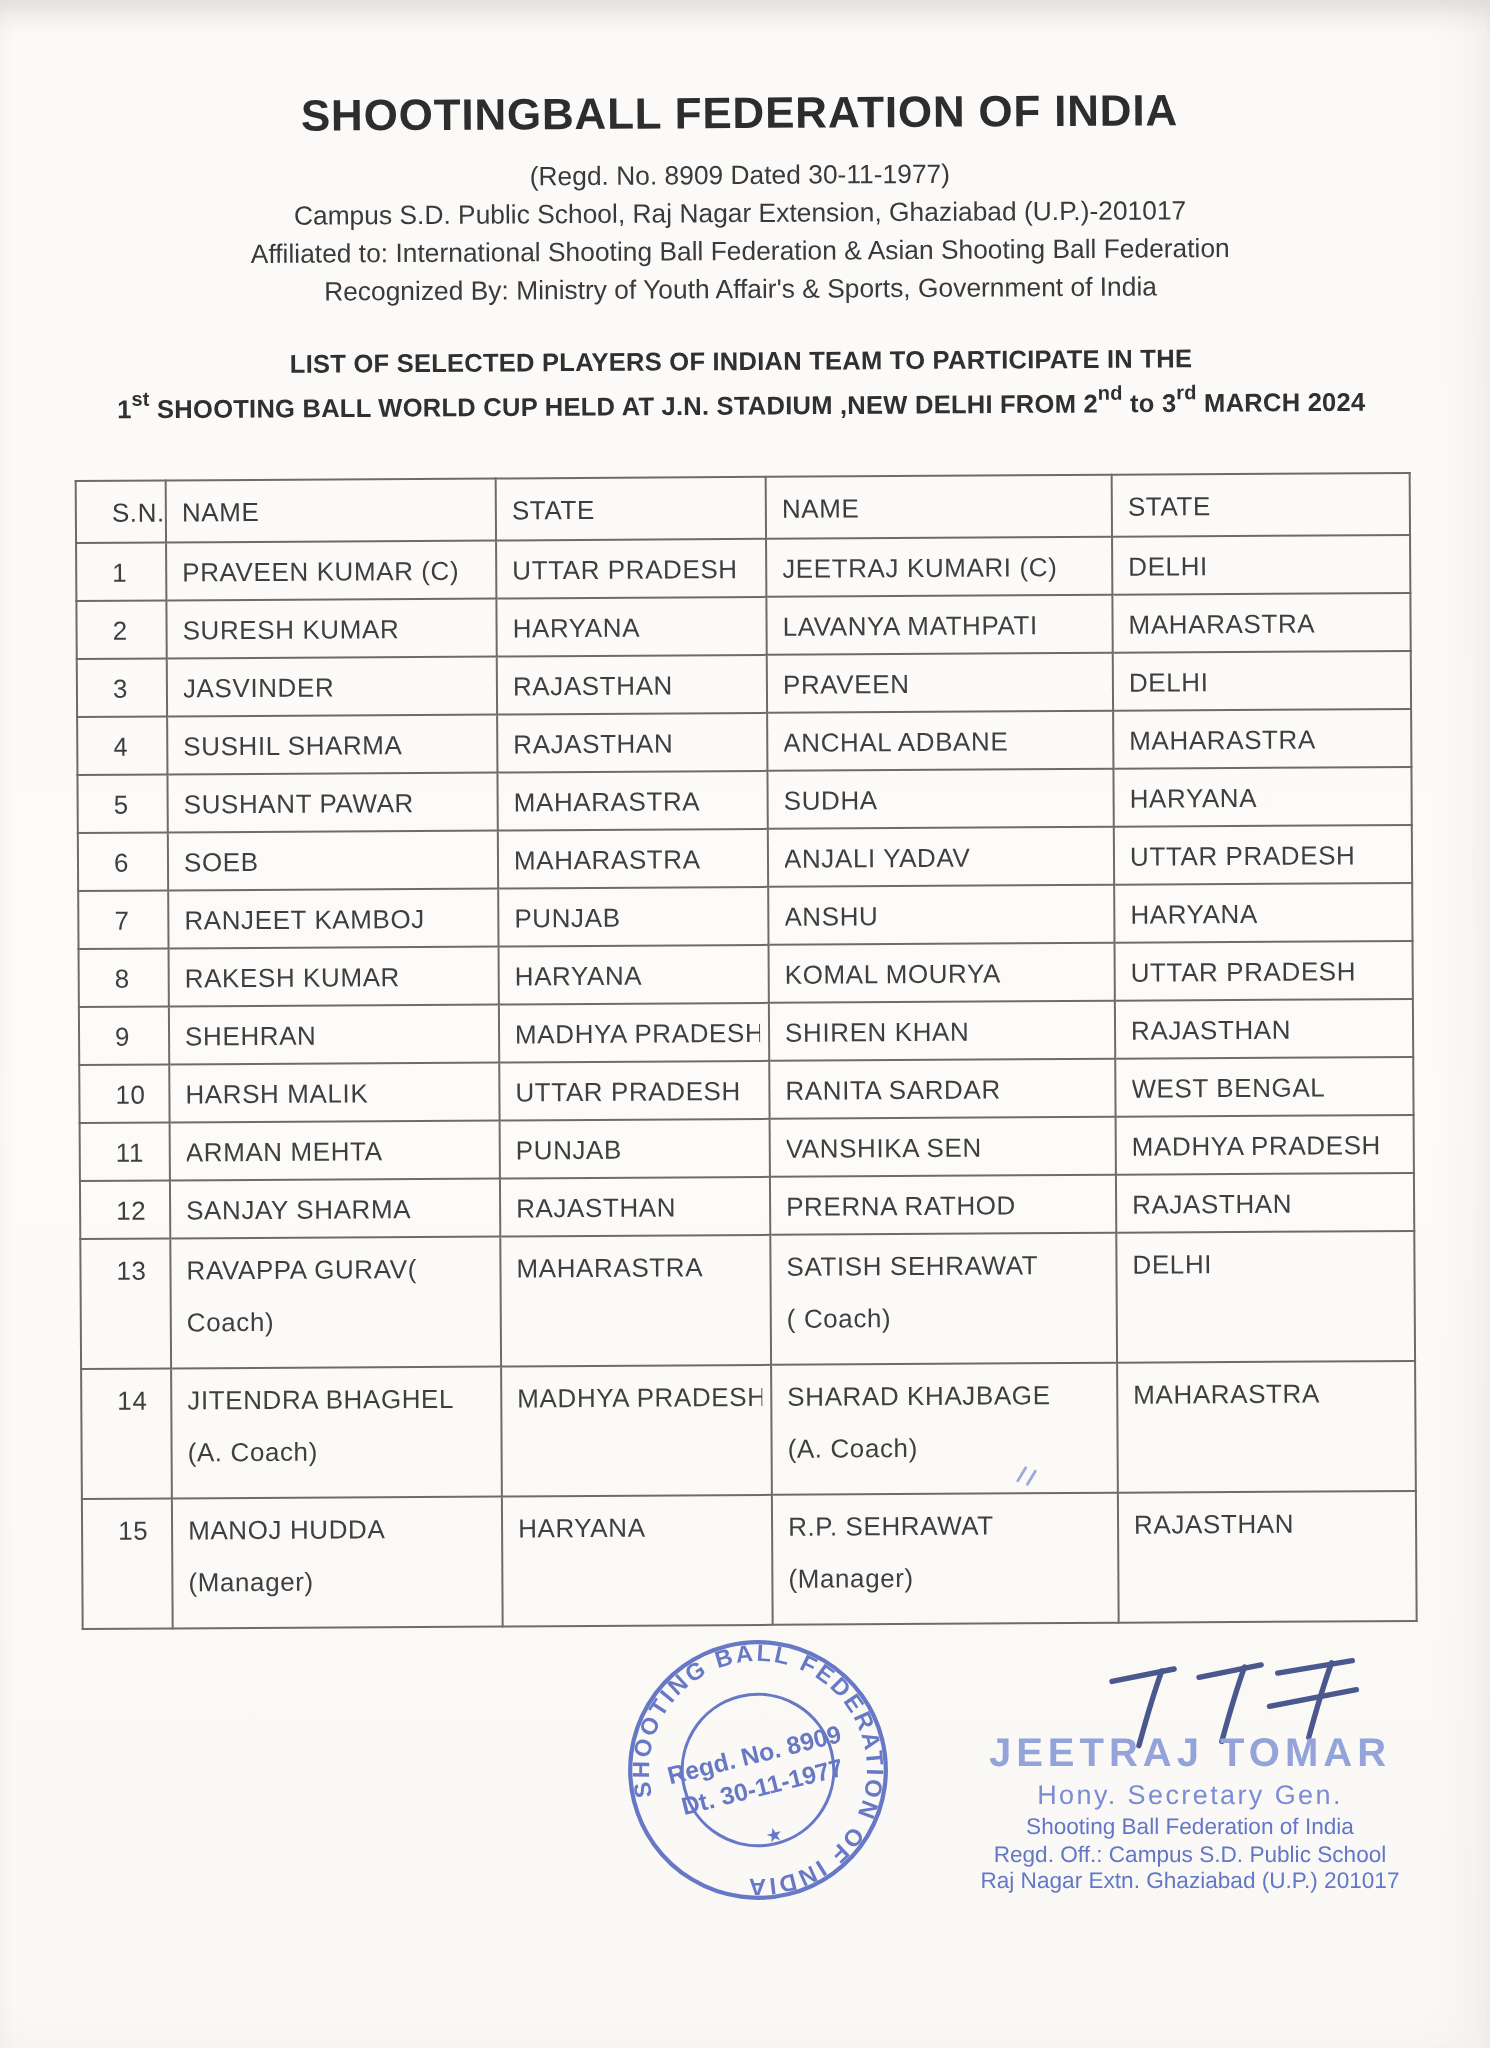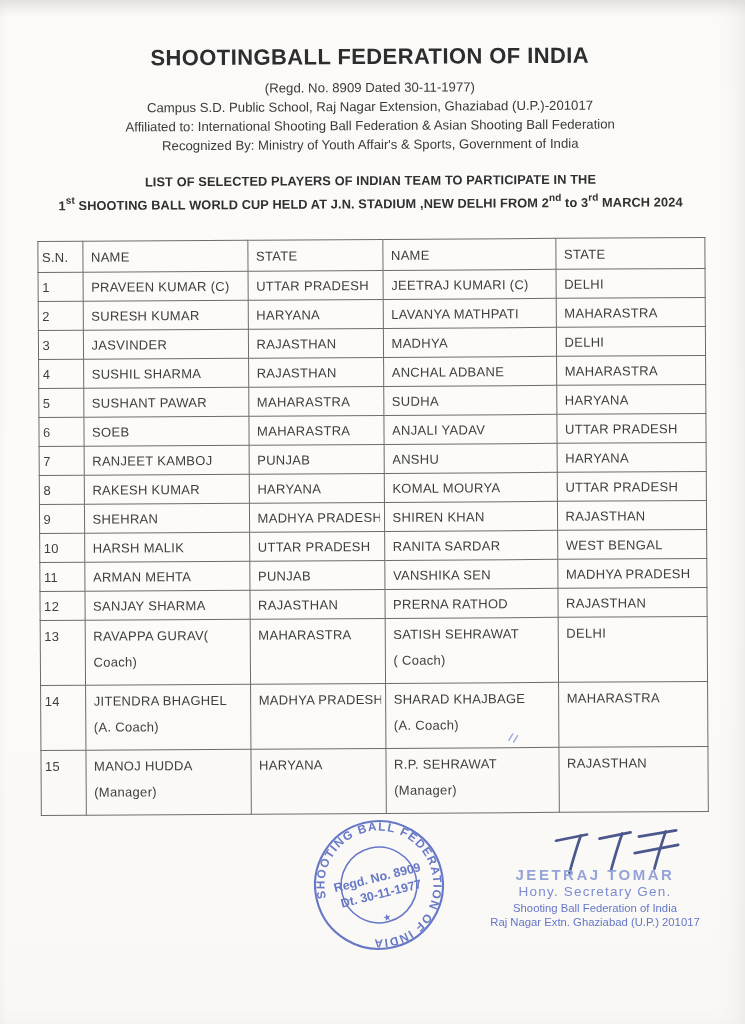--- a/index.html
+++ b/index.html
@@ -12,28 +12,28 @@
   .content{position:absolute;inset:0;transform:rotate(-0.35deg);}
   .letterhead{text-align:center;padding-top:44px;}
   .org-title{font-size:22px;font-weight:bold;letter-spacing:.4px;color:#2d2d2d;margin:0 0 8px 0;}
   .lh-line{font-size:13.2px;line-height:19px;color:#3a3a3a;}
   .doc-subtitle{text-align:center;margin-top:17px;font-weight:bold;font-size:12.8px;line-height:19px;color:#303030;letter-spacing:.1px;}
   .doc-subtitle sup{font-size:10px;position:relative;top:-1px;}
   table.players{border-collapse:collapse;table-layout:fixed;margin:26px auto 0 auto;width:667px;}
   .players th,.players td{border:1px solid #6f6c68;}
   .players th{font-weight:normal;font-size:13px;text-align:left;height:30px;padding:0 4px 0 8px;color:#3c3c3c;letter-spacing:.3px;}
   .players td{font-size:13px;padding:0 4px 0 8px;height:28px;vertical-align:middle;letter-spacing:.3px;color:#3f3f3f;}
-  .players td[data-name="cell-sn"],.players th.c-sn{padding-left:4px;}
+  .players td[data-name="cell-sn"],.players th.c-sn{padding-left:18px;}
   .players tr.tall td{height:56px;vertical-align:top;padding-top:8px;}
   .players .l2{margin-top:11px;}
   .players .l1,.players .l2{white-space:nowrap;overflow:hidden;}
   .stamp{position:absolute;left:308px;top:814px;width:142px;height:142px;transform:rotate(-14deg);opacity:.92;}
   .sig-block{position:absolute;left:452px;top:820px;width:286px;text-align:center;padding-top:46px;}
   .scribble{position:absolute;top:0px;left:86px;width:152px;height:58px;opacity:.88;}
-  .sig-name{font-size:15px;font-weight:bold;letter-spacing:2.5px;color:#94a4d8;position:relative;}
+  .sig-name{font-size:20px;font-weight:bold;letter-spacing:2.5px;color:#94a4d8;position:relative;}
   .sig-title{font-size:13.5px;font-weight:normal;letter-spacing:1.2px;color:#7b8cd2;margin-top:1px;}
   .sig-small{font-size:11.3px;line-height:13.5px;color:#6377c9;}
   .sig-small.first{margin-top:3px;}
   .pen-mark{position:absolute;left:506px;top:730px;opacity:.75;transform:rotate(8deg);}
 </style>
 </head>
 <body>
 
 <div class="sheet" data-name="scanned-document-page">
   <div class="content" data-name="document-content">
@@ -107,21 +107,21 @@
             <td data-name="cell-sn">
               <div class="l1">3</div>
             </td>
             <td data-name="cell-name-left">
               <div class="l1">JASVINDER</div>
             </td>
             <td data-name="cell-state-left">
               <div class="l1">RAJASTHAN</div>
             </td>
             <td data-name="cell-name-right">
-              <div class="l1">MADHYA</div>
+              <div class="l1">PRAVEEN</div>
             </td>
             <td data-name="cell-state-right">
               <div class="l1">DELHI</div>
             </td>
           </tr>
           <tr data-name="table-row">
             <td data-name="cell-sn">
               <div class="l1">4</div>
             </td>
             <td data-name="cell-name-left">
@@ -358,20 +358,21 @@
         <path d="M56,18 L86,12"></path>
           <path d="M78,13 C74,24 70,38 67,49"></path>
         <path d="M94,16 L130,10"></path>
           <path d="M120,11 C116,22 112,36 109,47"></path>
         <path d="M90,32 L132,24"></path>
       </g>
     </svg>
     <div class="sig-name" data-name="signatory-name">JEETRAJ TOMAR</div>
     <div class="sig-title" data-name="signatory-title">Hony. Secretary Gen.</div>
     <div class="sig-small first" data-name="signatory-org">Shooting Ball Federation of India</div>
+    <div class="sig-small" data-name="signatory-office">Regd. Off.: Campus S.D. Public School</div>
     <div class="sig-small" data-name="signatory-address">Raj Nagar Extn. Ghaziabad (U.P.) 201017</div>
   </div>
 
   <div class="pen-mark" data-name="stray-pen-mark">
     <svg width="14" height="15" viewBox="0 0 14 15">
       <g fill="none" stroke="#7d8ed2" stroke-width="1.4" stroke-linecap="round">
         <path d="M3,11 L6,4"></path>
           <path d="M8,12 L11,5"></path>
       </g>
     </svg>

